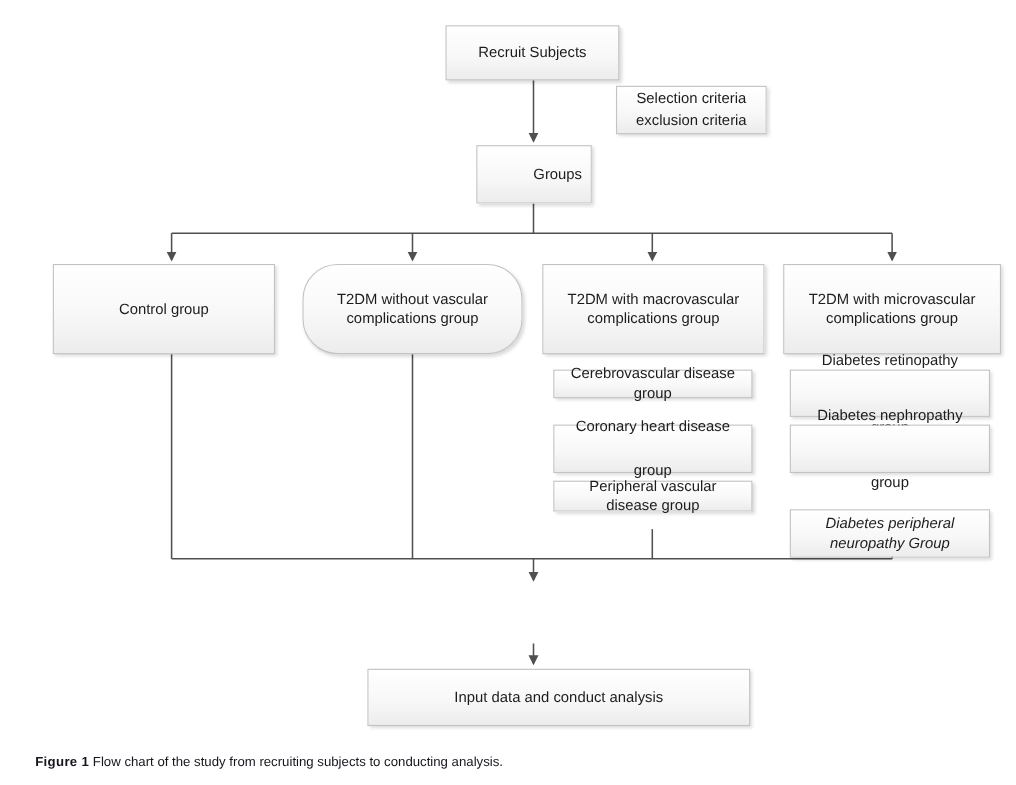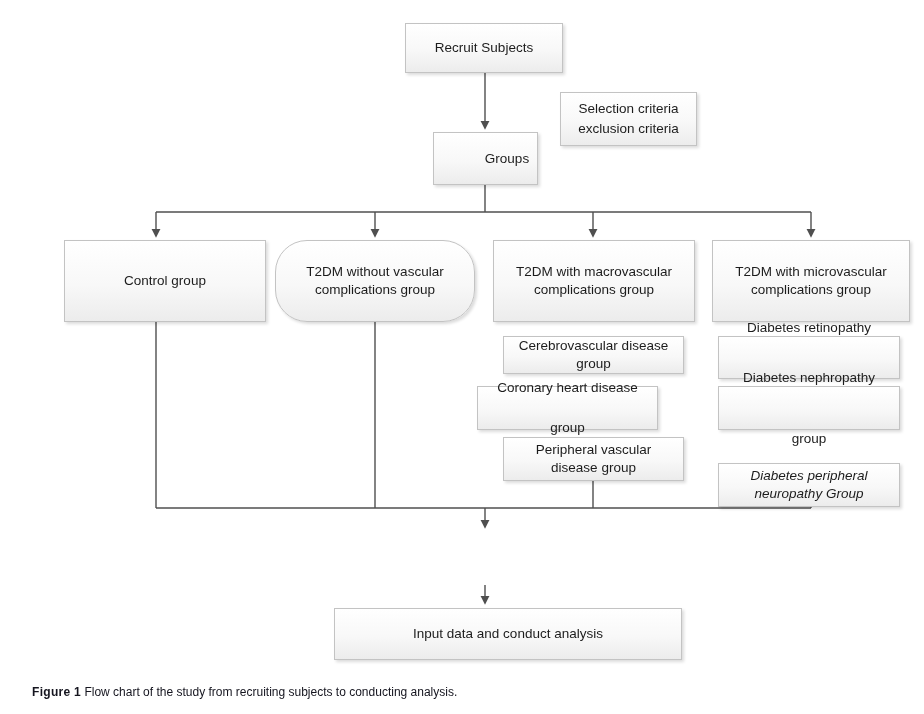--- a/index.html
+++ b/index.html
@@ -93,59 +93,59 @@
     <path class="edge" d="M811,481 V508"></path>
     <path class="edge" d="M156,508 H811"></path>
     <path class="edge" d="M485,508 V527" marker-end="url(#arrowhead)"></path>
     <path class="edge" d="M485,585 V603" marker-end="url(#arrowhead)"></path>
   </svg>
 
   <div class="node" style="left:405px; top:23px; width:158px; height:50px;">
     <span class="line">Recruit Subjects</span>
   </div>
 
-  <div class="node" style="left:560px; top:92px; width:137px; height:54px; line-height:20px;">
+  <div class="node" style="left:560px; top:78px; width:137px; height:44px; line-height:20px;">
     <span class="line">Selection criteria</span>
     <span class="line">exclusion criteria</span>
   </div>
 
   <div class="node" style="left:433px; top:132px; width:105px; height:53px;padding-left:43px;">
     <span class="line">Groups</span>
   </div>
 
-  <div class="node" style="left:64px; top:240px; width:202px; height:82px;">
+  <div class="node" style="left:48px; top:240px; width:202px; height:82px;">
     <span class="line">Control group</span>
   </div>
 
   <div class="node" style="left:275px; top:240px; width:200px; height:82px;border-radius:32px;">
     <span class="line">T2DM without vascular</span>
     <span class="line">complications group</span>
   </div>
 
   <div class="node" style="left:493px; top:240px; width:202px; height:82px;">
     <span class="line">T2DM with macrovascular</span>
     <span class="line">complications group</span>
   </div>
 
   <div class="node" style="left:712px; top:240px; width:198px; height:82px;">
     <span class="line">T2DM with microvascular</span>
     <span class="line">complications group</span>
   </div>
 
-  <div class="node" style="left:503px; top:336px; width:181px; height:38px;">
+  <div class="node" style="left:503px; top:336px; width:181px; height:26px;">
     <span class="line">Cerebrovascular disease</span>
     <span class="line">group</span>
   </div>
 
-  <div class="node" style="left:477px; top:386px; width:181px; height:44px;gap:22px;">
+  <div class="node" style="left:503px; top:386px; width:181px; height:44px;gap:22px;">
     <span class="line">Coronary heart disease</span>
     <span class="line">group</span>
   </div>
 
-  <div class="node" style="left:503px; top:437px; width:181px; height:44px;">
+  <div class="node" style="left:503px; top:437px; width:181px; height:28px;">
     <span class="line">Peripheral vascular</span>
     <span class="line">disease group</span>
   </div>
 
   <div class="node spread" style="left:718px; top:336px; width:182px; height:43px;">
     <span class="line">Diabetes retinopathy</span>
     <span class="line">group</span>
   </div>
 
   <div class="node spread" style="left:718px; top:386px; width:182px; height:44px;">

